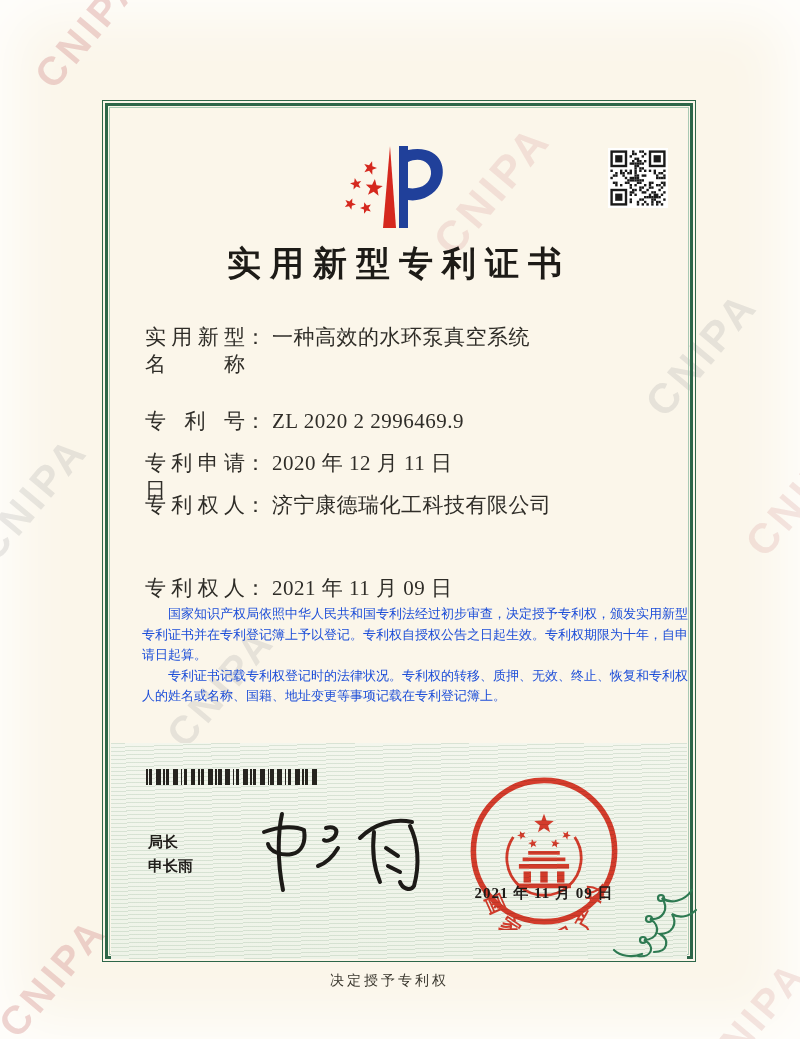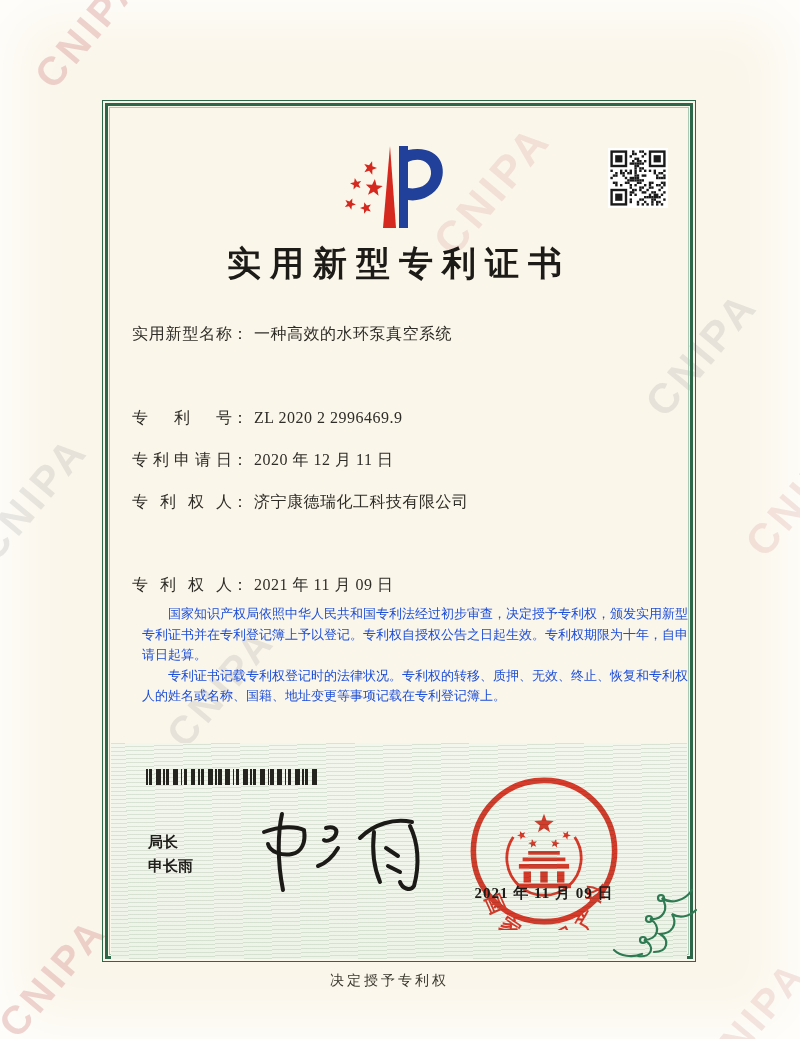--- a/index.html
+++ b/index.html
@@ -19,21 +19,21 @@
          border:1px solid #2d6649;padding:2px;box-sizing:border-box;z-index:2;}
   .frame-mid{width:100%;height:100%;border:3px solid #2d6649;box-sizing:border-box;padding:1px;}
   .frame-in{width:100%;height:100%;border:1px solid #a9c9b4;box-sizing:border-box;}
   
   .cert-no{position:absolute;left:145px;top:146px;font-size:16px;letter-spacing:1px;z-index:5;}
   .logo{position:absolute;left:344px;top:142px;width:110px;height:92px;z-index:5;}
   .qr{position:absolute;left:608px;top:148px;width:60px;height:60px;background:#fff;z-index:5;}
   .title{position:absolute;left:102px;top:241px;width:594px;text-align:center;
          font-size:34px;font-weight:700;letter-spacing:9px;color:#1d1b17;z-index:5;}
   
-  .frow{position:absolute;left:132px;width:540px;font-size:16px;line-height:1.3;z-index:5;}
+  .frow{position:absolute;left:145px;width:540px;font-size:21px;line-height:1.3;z-index:5;}
   .flabel{display:inline-block;width:100px;text-align:justify;text-align-last:justify;
           vertical-align:top;}
   .fcolon{display:inline-block;vertical-align:top;margin-right:6px;}
   .fvalue{display:inline-block;vertical-align:top;max-width:420px;letter-spacing:.5px;}
   .grant-right{position:absolute;left:278px;top:0;white-space:nowrap;}
   .grant-right .flabel{width:100px;}
   
   .paras{position:absolute;left:142px;top:604px;width:546px;font-size:13px;
          line-height:20.5px;color:#1d4ed8;z-index:5;}
   .paras p{margin:0;text-indent:2em;}

